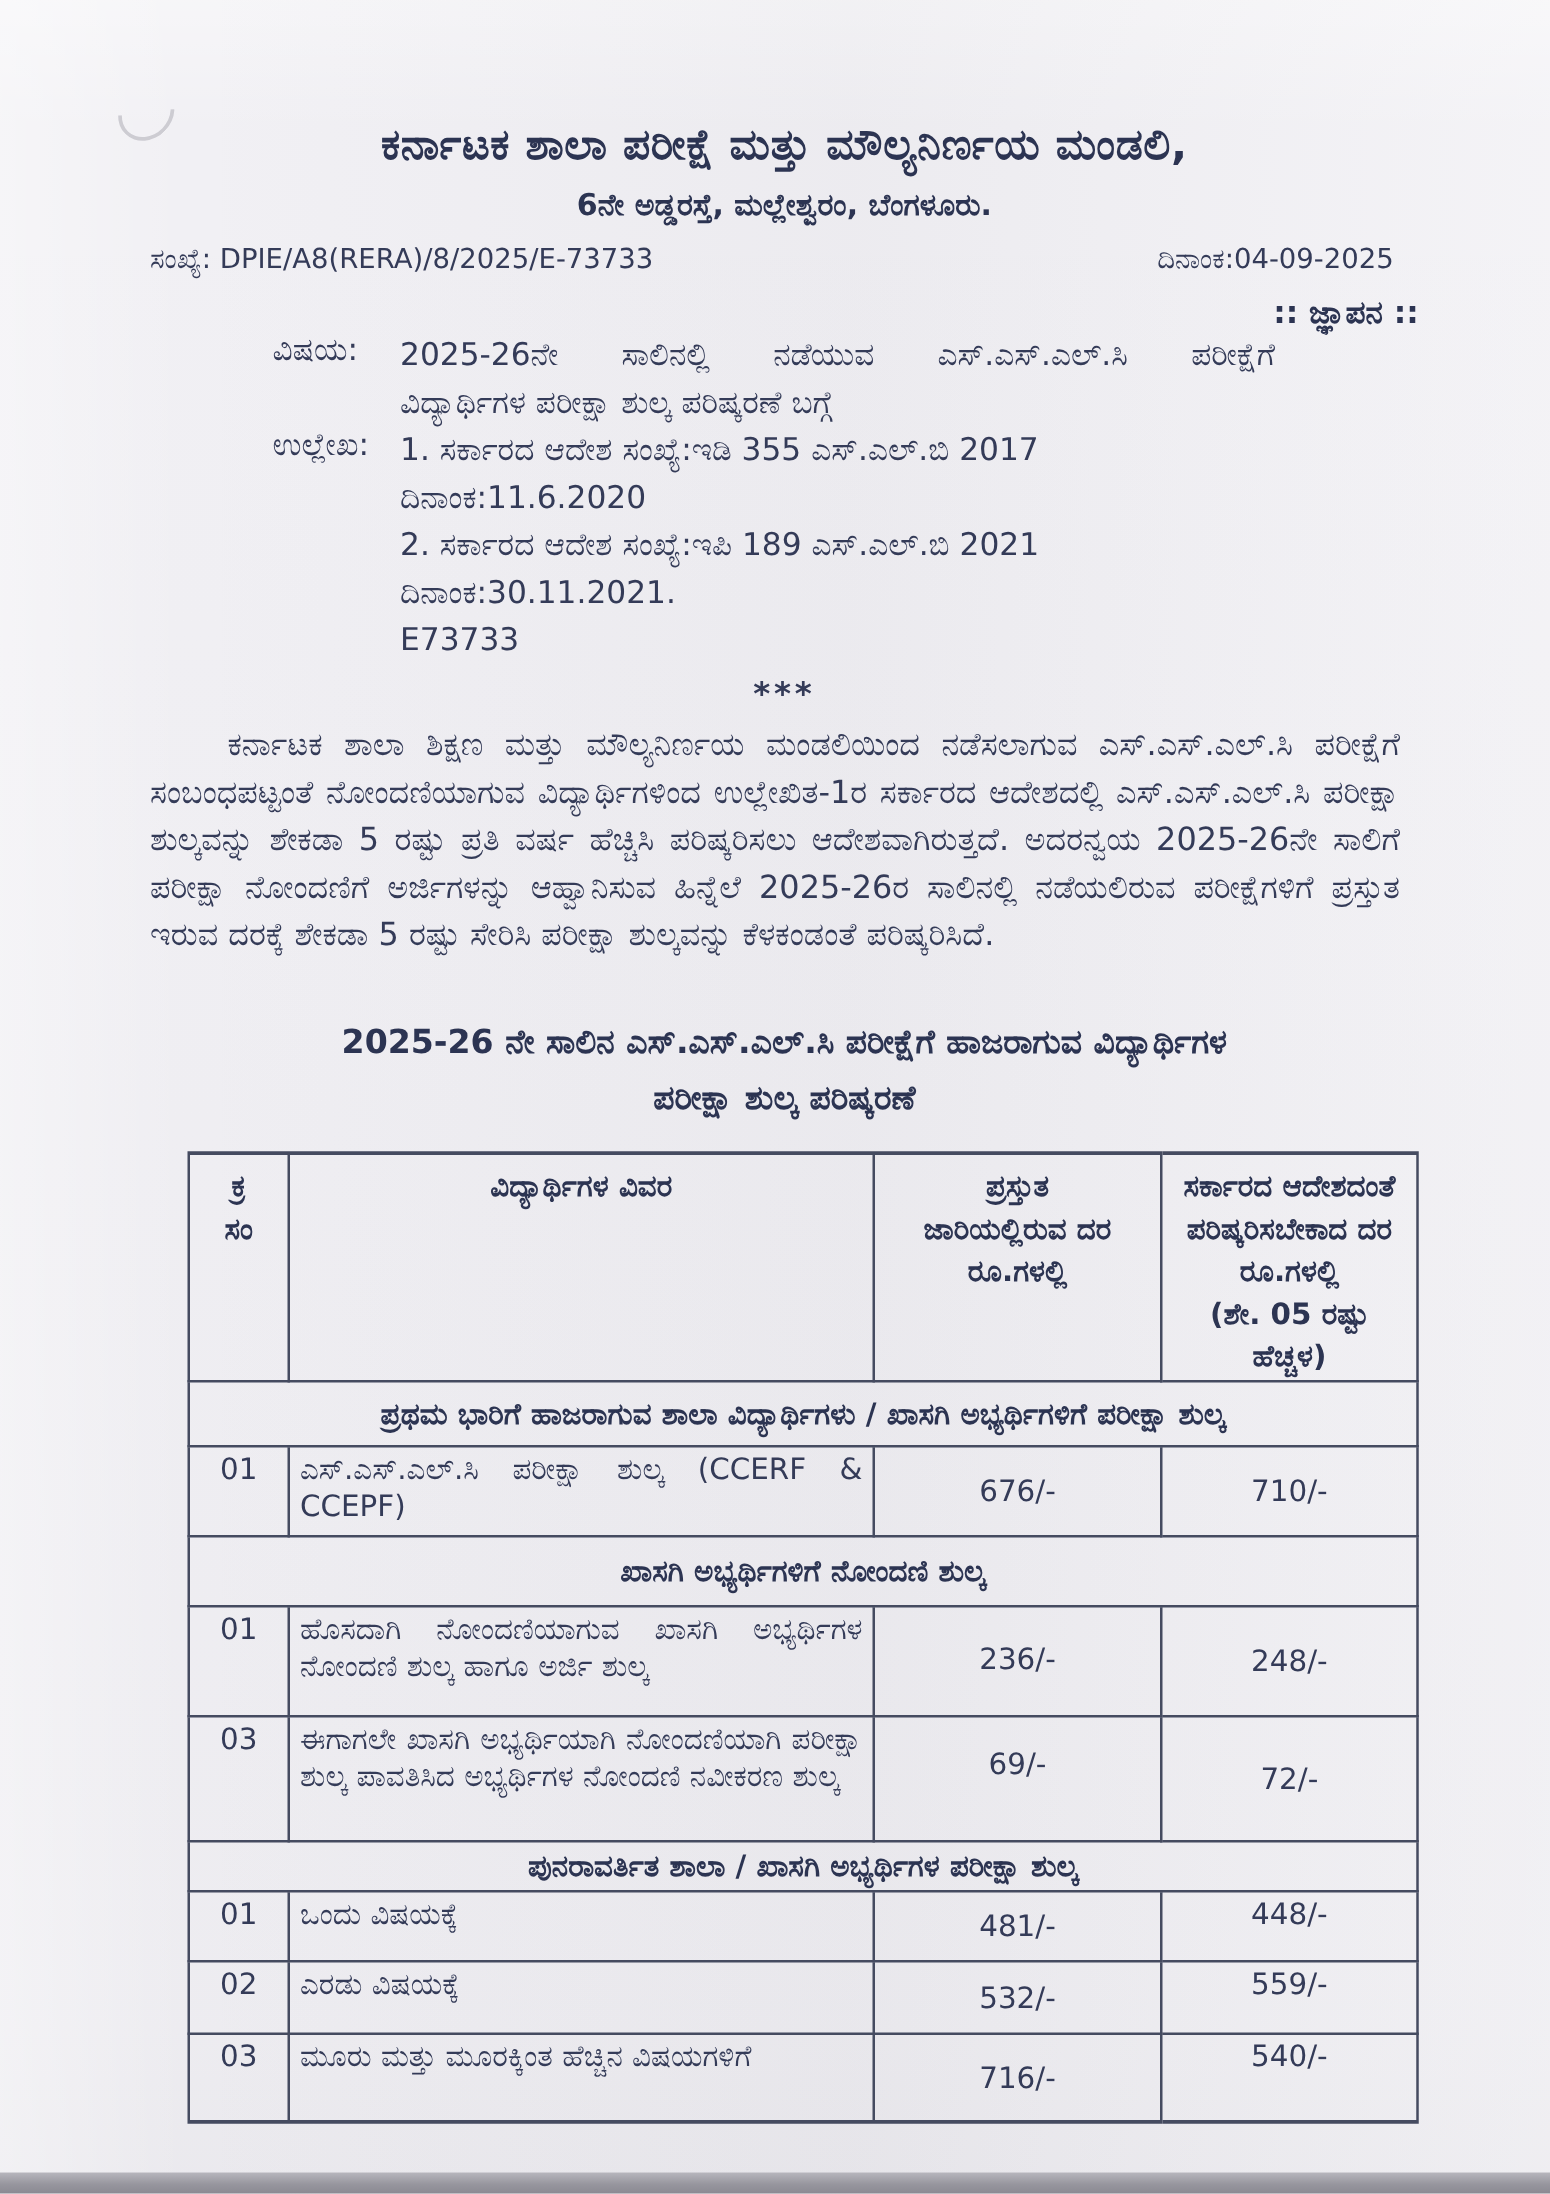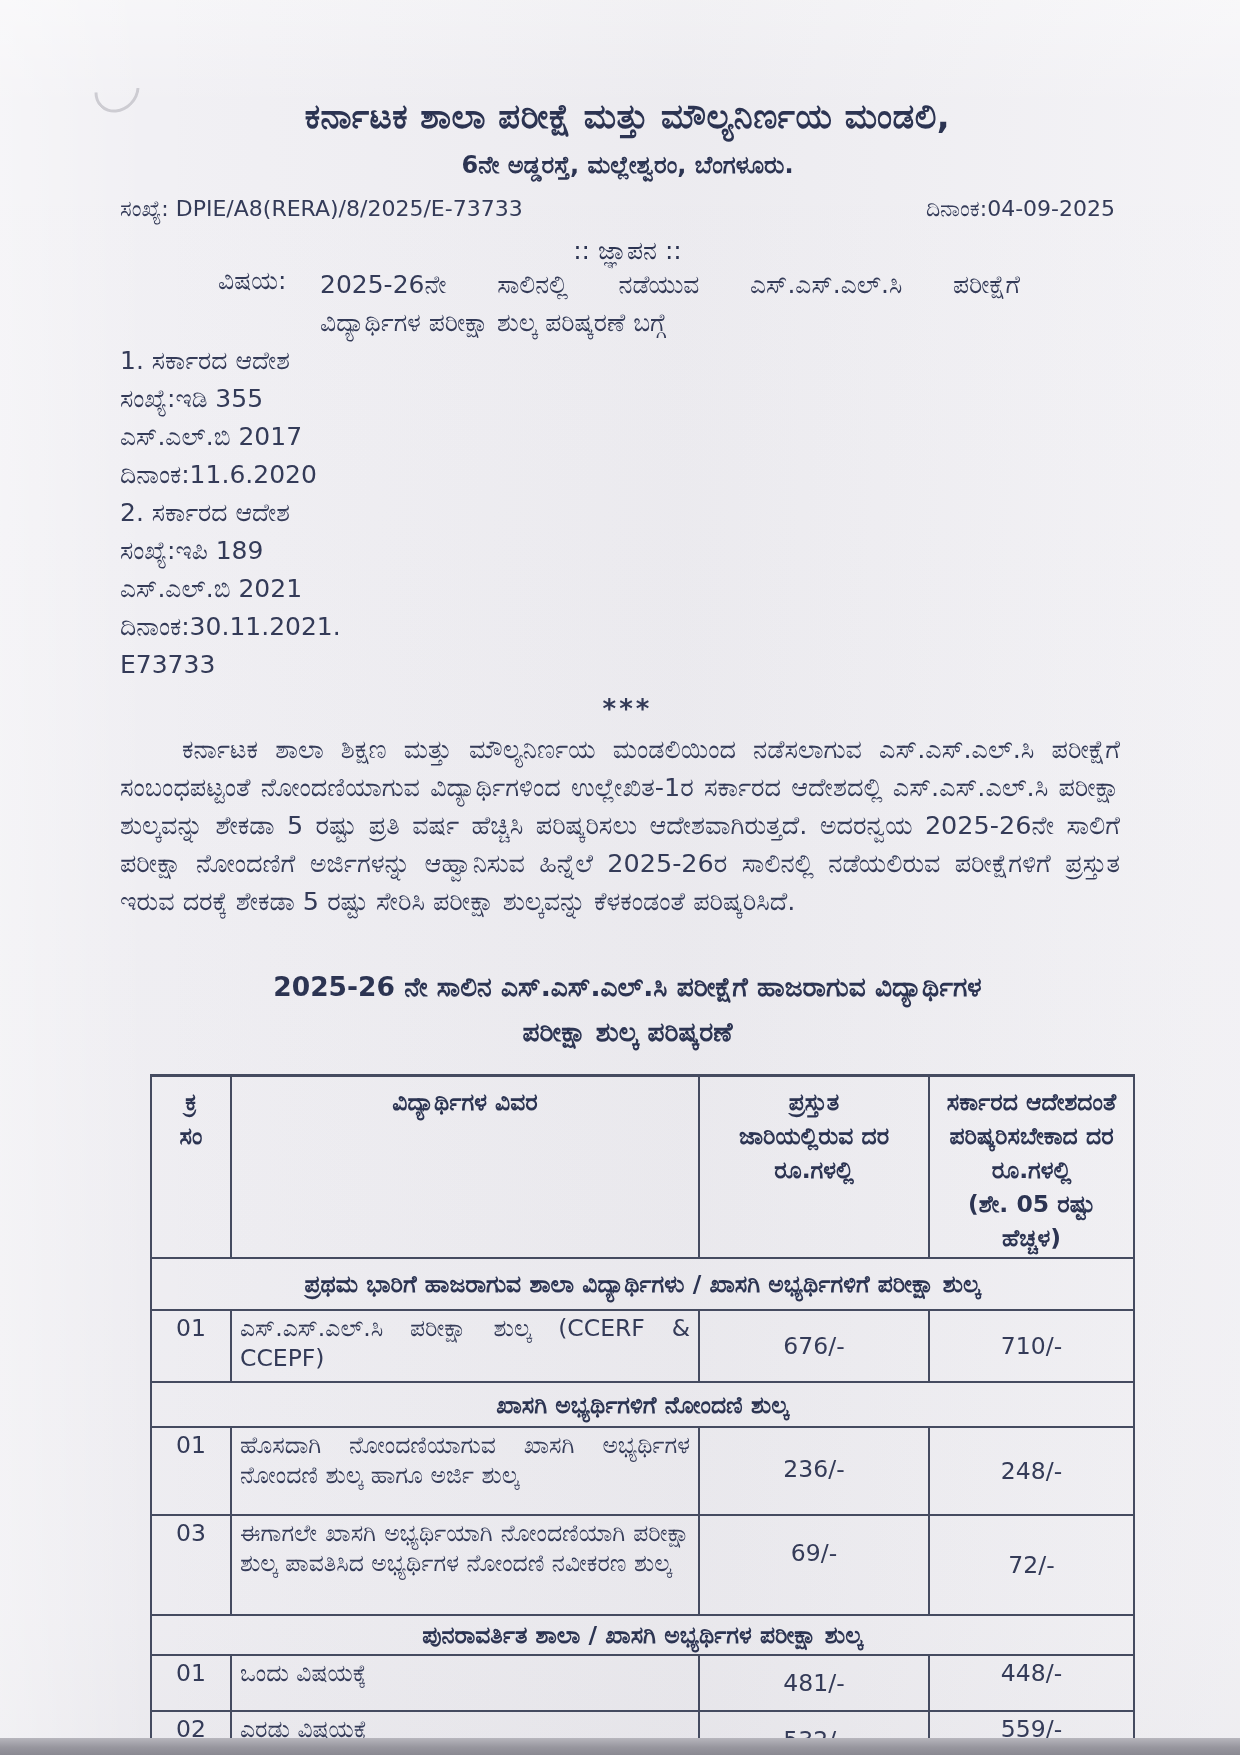--- a/index.html
+++ b/index.html
@@ -28,21 +28,21 @@
   }
   .org-address{
     margin-top:14px;text-align:center;
     font-size:24px;font-weight:bold;color:#2c3452;
   }
   .numline{
     margin-top:17px;display:flex;justify-content:space-between;align-items:baseline;
     padding-right:20px;font-size:22px;
   }
   .memo-heading{
-    margin-top:15px;text-align:center;font-size:25px;font-weight:normal;color:#2c3452;
+    margin-top:15px;text-align:right;font-size:25px;font-weight:bold;color:#2c3452;
   }
   .label-grid{display:grid;grid-template-columns:200px 1fr;}
   .label-cell{padding-left:98px;font-size:25px;}
   .subject-block{}
   .sub-line{font-size:25px;line-height:38px;width:700px;}
   .sub-line.justify{text-align:justify;text-align-last:justify;}
   .ref-line{font-size:25px;line-height:38px;}
   .stars{margin-top:10px;text-align:center;font-size:26px;font-weight:bold;letter-spacing:3px;}
   .body-para{
     margin-top:6px;padding-right:15px;
@@ -102,20 +102,21 @@
 
     <div class="label-grid subject-block">
       <div class="label-cell">ವಿಷಯ:</div>
       <div>
         <div class="sub-line justify">2025-26ನೇ ಸಾಲಿನಲ್ಲಿ ನಡೆಯುವ ಎಸ್.ಎಸ್.ಎಲ್.ಸಿ ಪರೀಕ್ಷೆಗೆ</div>
         <div class="sub-line">ವಿದ್ಯಾರ್ಥಿಗಳ ಪರೀಕ್ಷಾ ಶುಲ್ಕ ಪರಿಷ್ಕರಣೆ ಬಗ್ಗೆ</div>
       </div>
     </div>
 
     <div class="label-grid">
+      <div class="label-cell">ಉಲ್ಲೇಖ:</div>
       <div>
         <div class="ref-line">1. ಸರ್ಕಾರದ ಆದೇಶ ಸಂಖ್ಯೆ:ಇಡಿ 355 ಎಸ್.ಎಲ್.ಬಿ 2017</div>
         <div class="ref-line">ದಿನಾಂಕ:11.6.2020</div>
         <div class="ref-line">2. ಸರ್ಕಾರದ ಆದೇಶ ಸಂಖ್ಯೆ:ಇಪಿ 189 ಎಸ್.ಎಲ್.ಬಿ 2021</div>
         <div class="ref-line">ದಿನಾಂಕ:30.11.2021.</div>
         <div class="ref-line">E73733</div>
       </div>
     </div>
 
     <div class="stars">***</div>
@@ -145,21 +146,21 @@
         <tr class="band" style="height:52px;margin-left:48px;">
           <td colspan="4">ಪ್ರಥಮ ಭಾರಿಗೆ ಹಾಜರಾಗುವ ಶಾಲಾ ವಿದ್ಯಾರ್ಥಿಗಳು / ಖಾಸಗಿ ಅಭ್ಯರ್ಥಿಗಳಿಗೆ ಪರೀಕ್ಷಾ ಶುಲ್ಕ</td>
         </tr>
         <tr style="height:72px;">
           <td class="c-sl">01</td>
           <td class="c-desc">ಎಸ್.ಎಸ್.ಎಲ್.ಸಿ ಪರೀಕ್ಷಾ ಶುಲ್ಕ (CCERF &amp; CCEPF)</td>
           <td class="c-fee">676/-</td>
           <td class="c-fee2">710/-</td>
         </tr>
 
-        <tr class="band" style="height:45px;">
+        <tr class="band" style="height:56px;">
           <td colspan="4">ಖಾಸಗಿ ಅಭ್ಯರ್ಥಿಗಳಿಗೆ ನೋಂದಣಿ ಶುಲ್ಕ</td>
         </tr>
         <tr style="height:88px;">
           <td class="c-sl">01</td>
           <td class="c-desc">ಹೊಸದಾಗಿ ನೋಂದಣಿಯಾಗುವ ಖಾಸಗಿ ಅಭ್ಯರ್ಥಿಗಳ ನೋಂದಣಿ ಶುಲ್ಕ ಹಾಗೂ ಅರ್ಜಿ ಶುಲ್ಕ</td>
           <td class="c-fee" style="vertical-align:top;padding-top:26px;">236/-</td>
           <td class="c-fee2">248/-</td>
         </tr>
         <tr style="height:100px;">
           <td class="c-sl">03</td>

